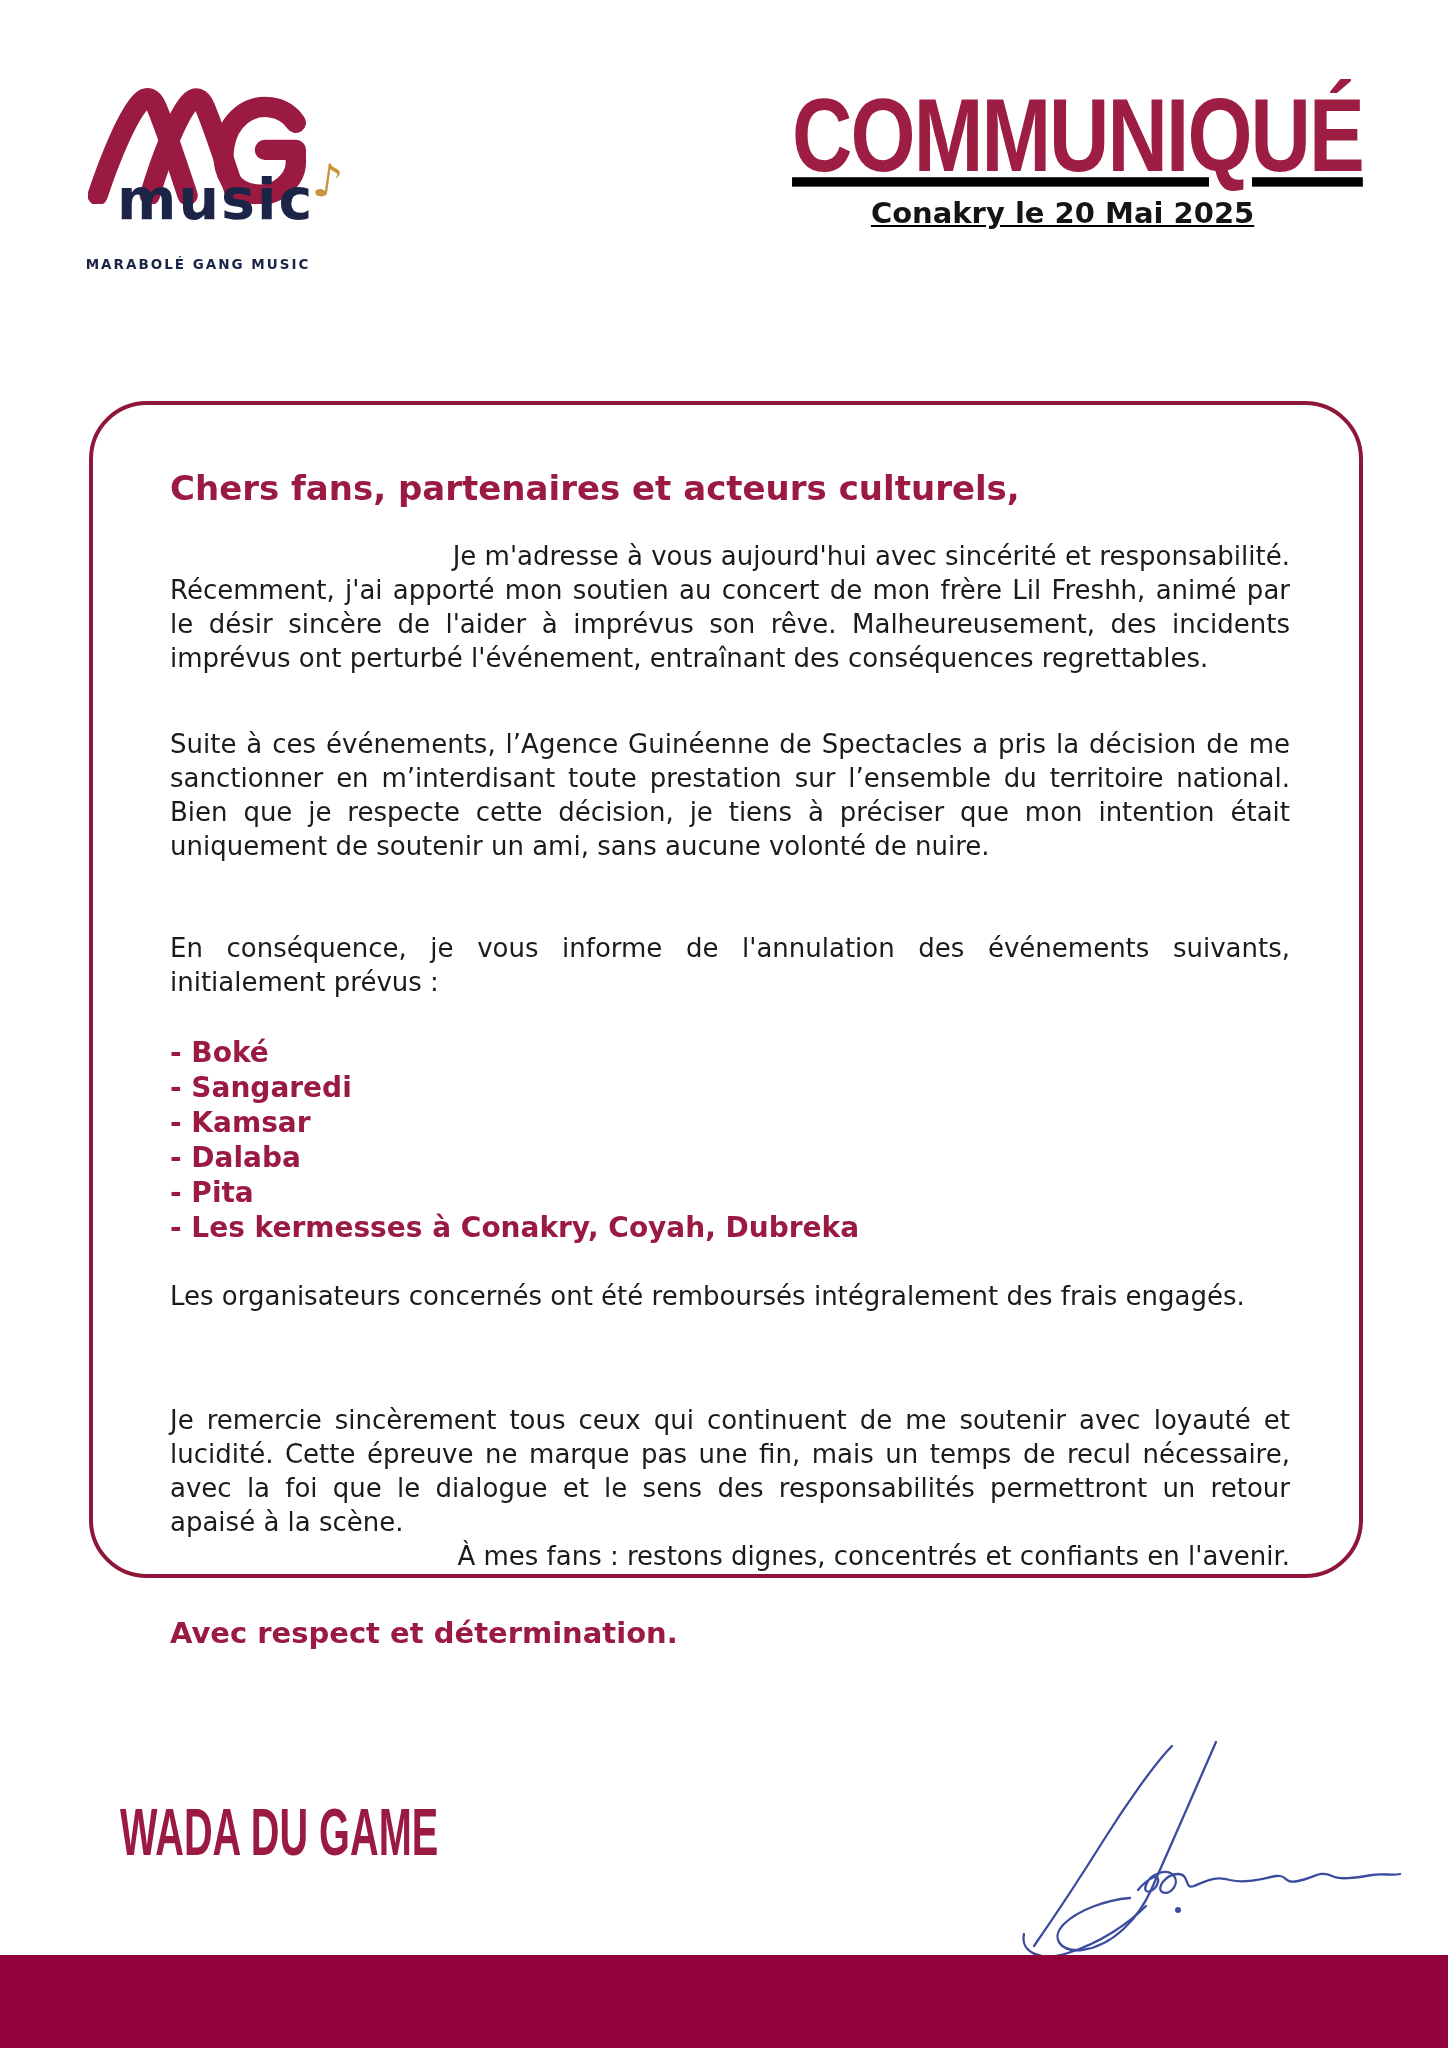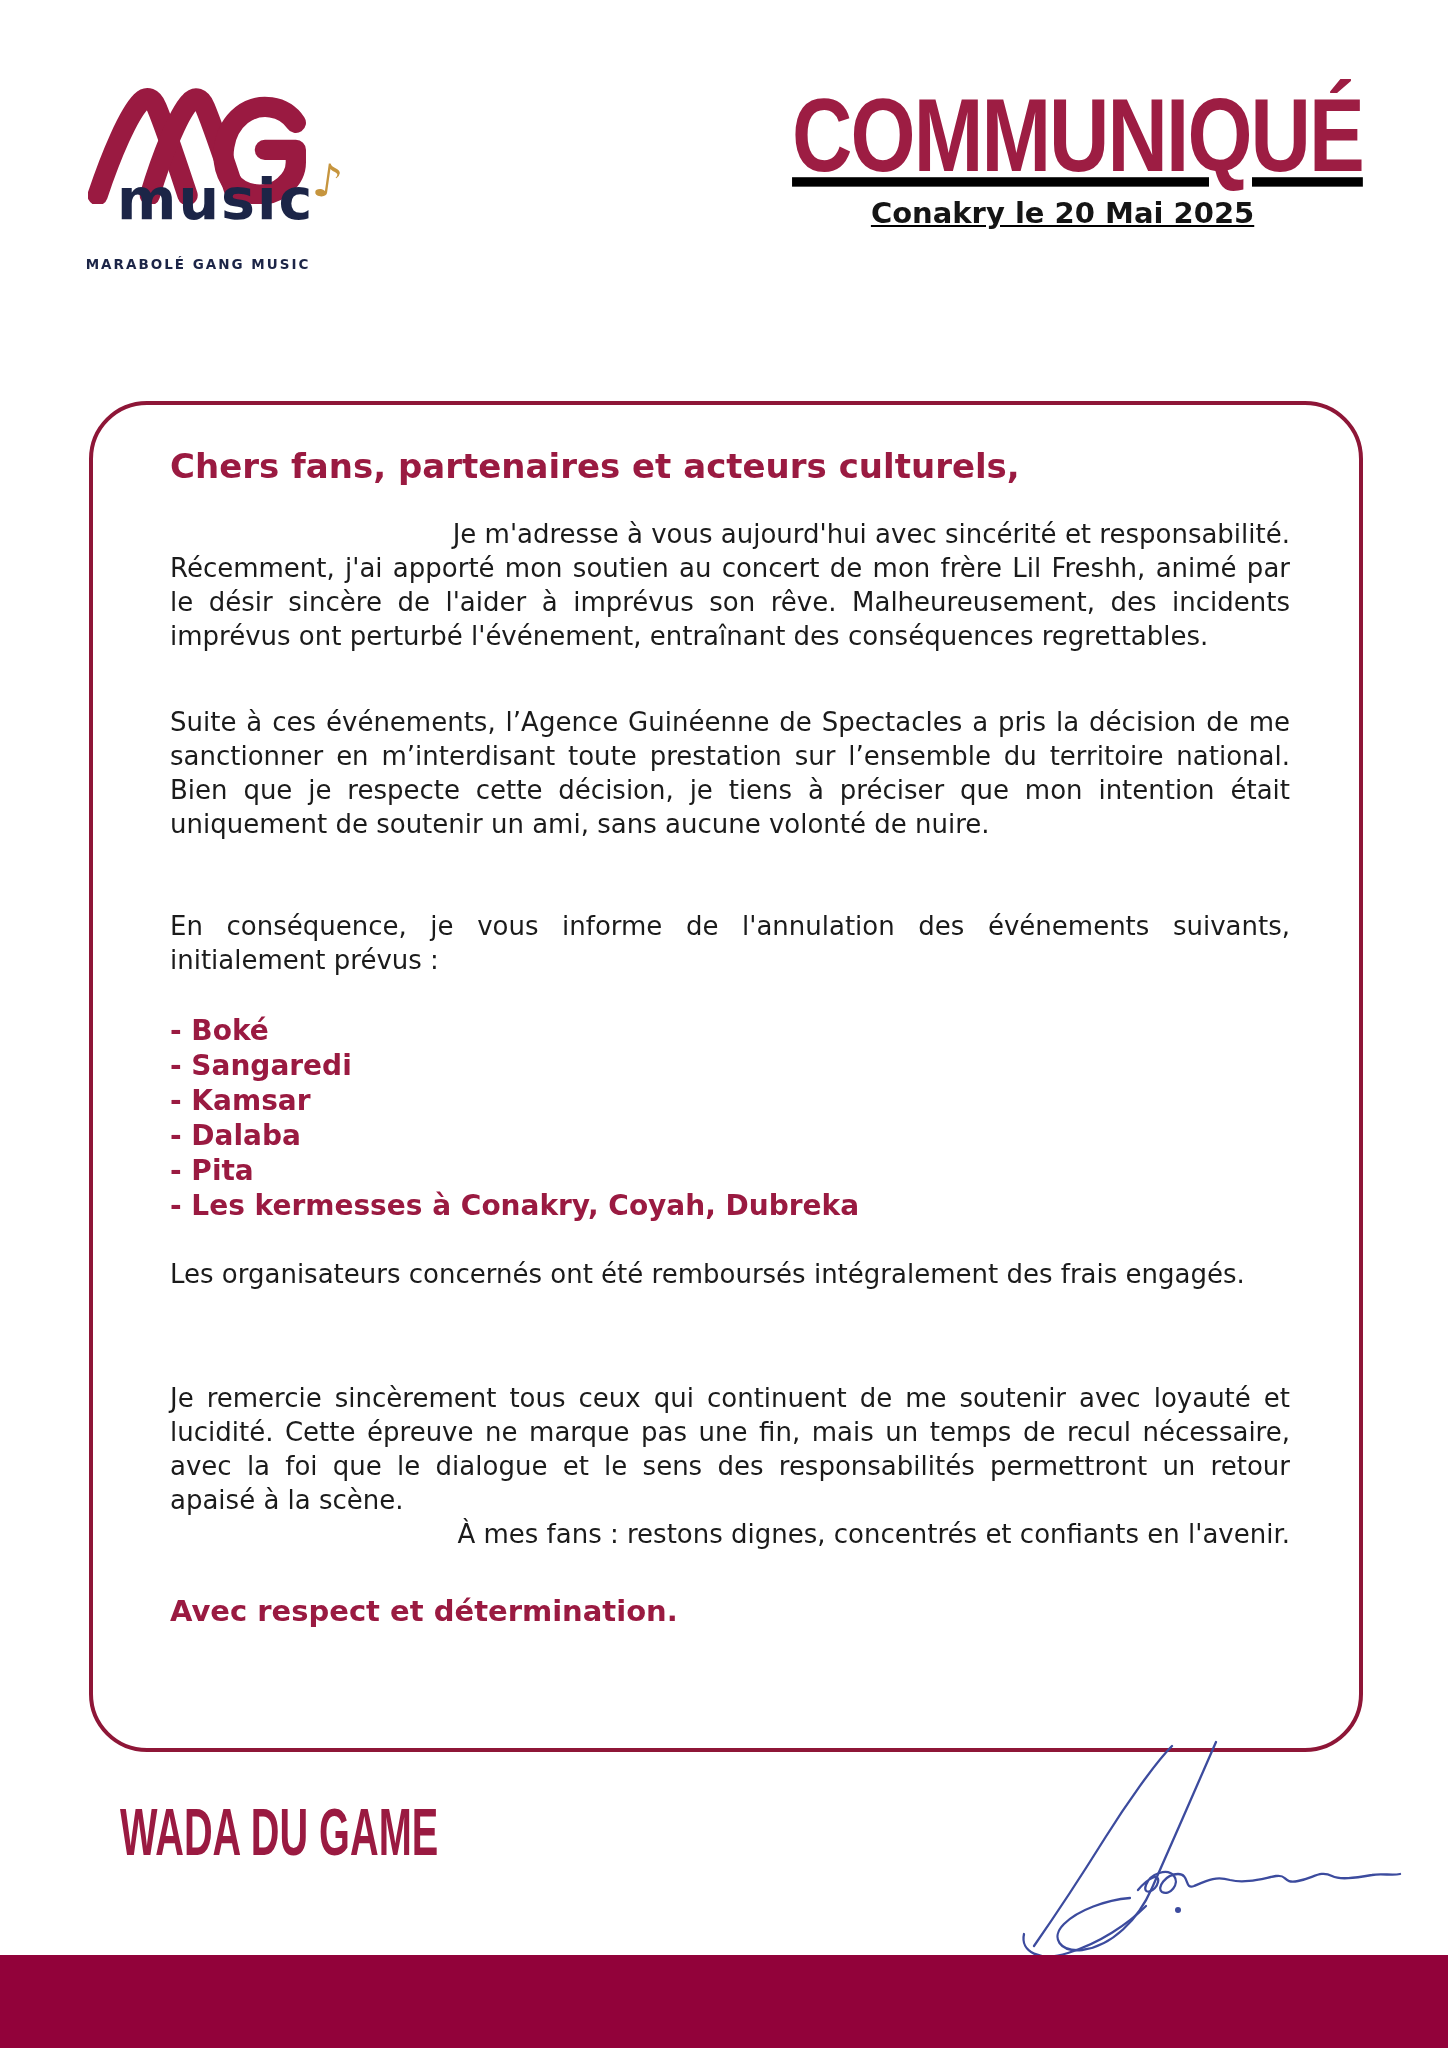--- a/index.html
+++ b/index.html
@@ -41,23 +41,23 @@
     transform:scale(0.95,1.18); transform-origin:right top;
     font-family:"Liberation Sans",sans-serif;
   }
   .header-date {
     margin-top:24px; font-size:29px; font-weight:bold; color:#151515;
     font-family:"DejaVu Sans",sans-serif;
   }
 
   
   .letter-box {
-    position:absolute; left:89px; top:401px; width:1274px; height:1351px;
+    position:absolute; left:89px; top:401px; width:1274px; height:1177px;
     border:4px solid #8e1637; border-radius:58px;
-    padding:40px 69px 0 77px; background:#ffffff;
+    padding:62px 69px 0 77px; background:#ffffff;
   }
   .salutation {
     font-size:34px; font-weight:bold; color:#9a1a41; line-height:42px;
   }
   .body-par {
     font-size:26px; color:#1b1b1b; line-height:34px;
     text-align:justify; text-justify:inter-word;
   }
   .no-justify { text-align:right; }
   .p-intro { margin-top:30px; }

